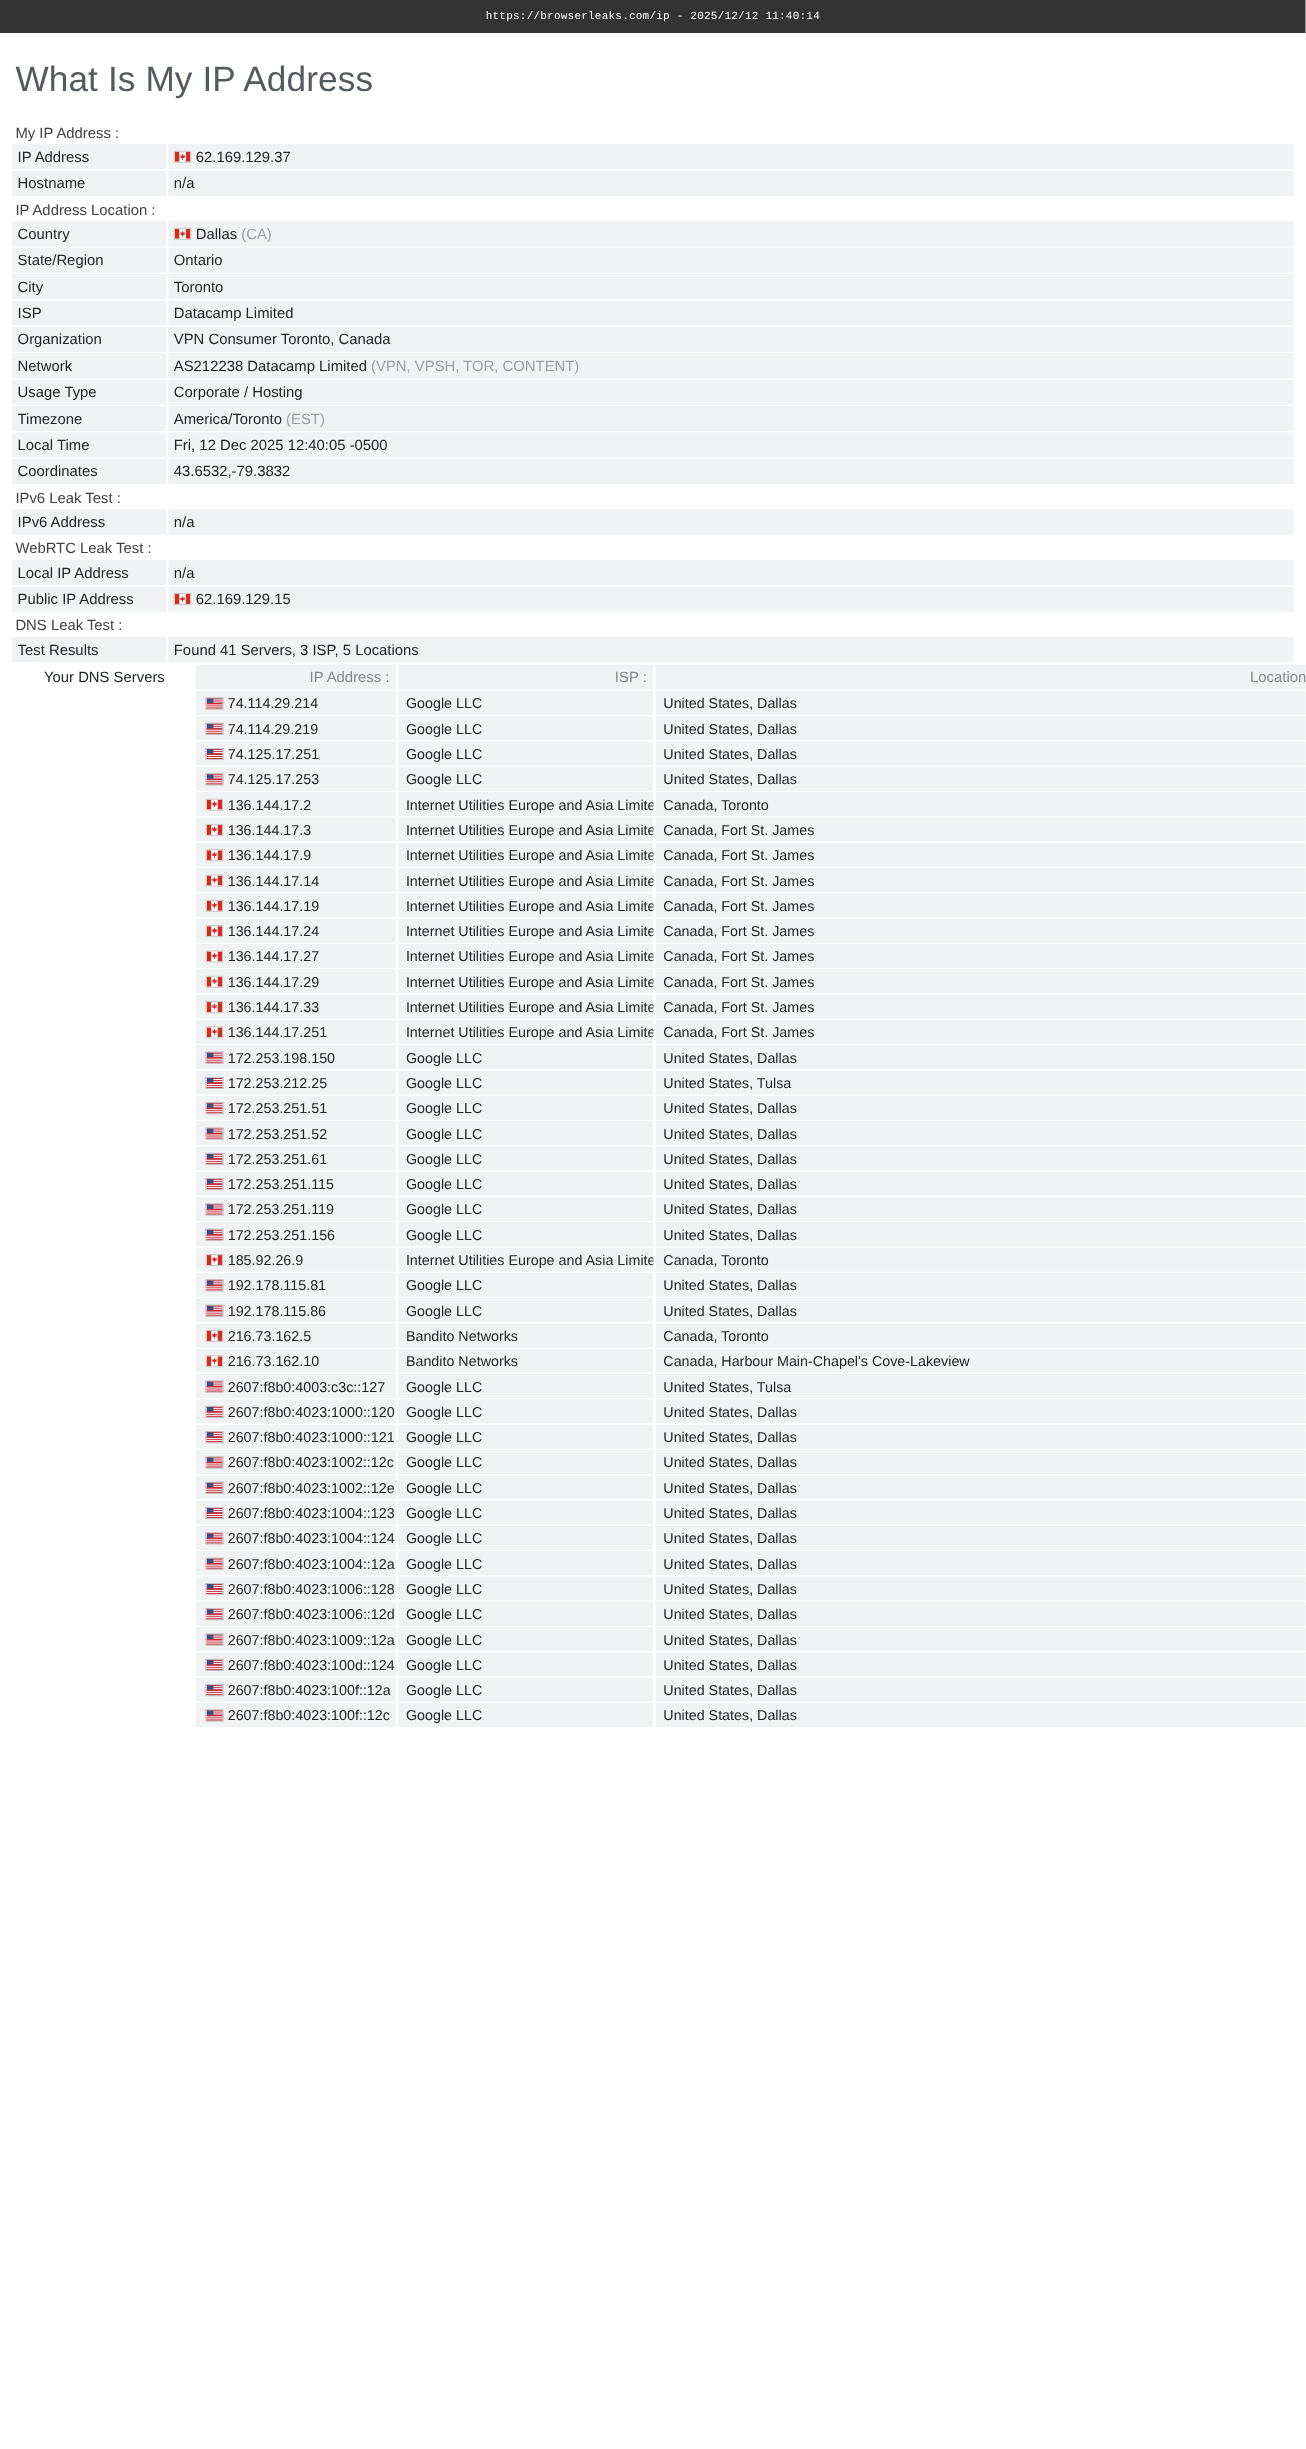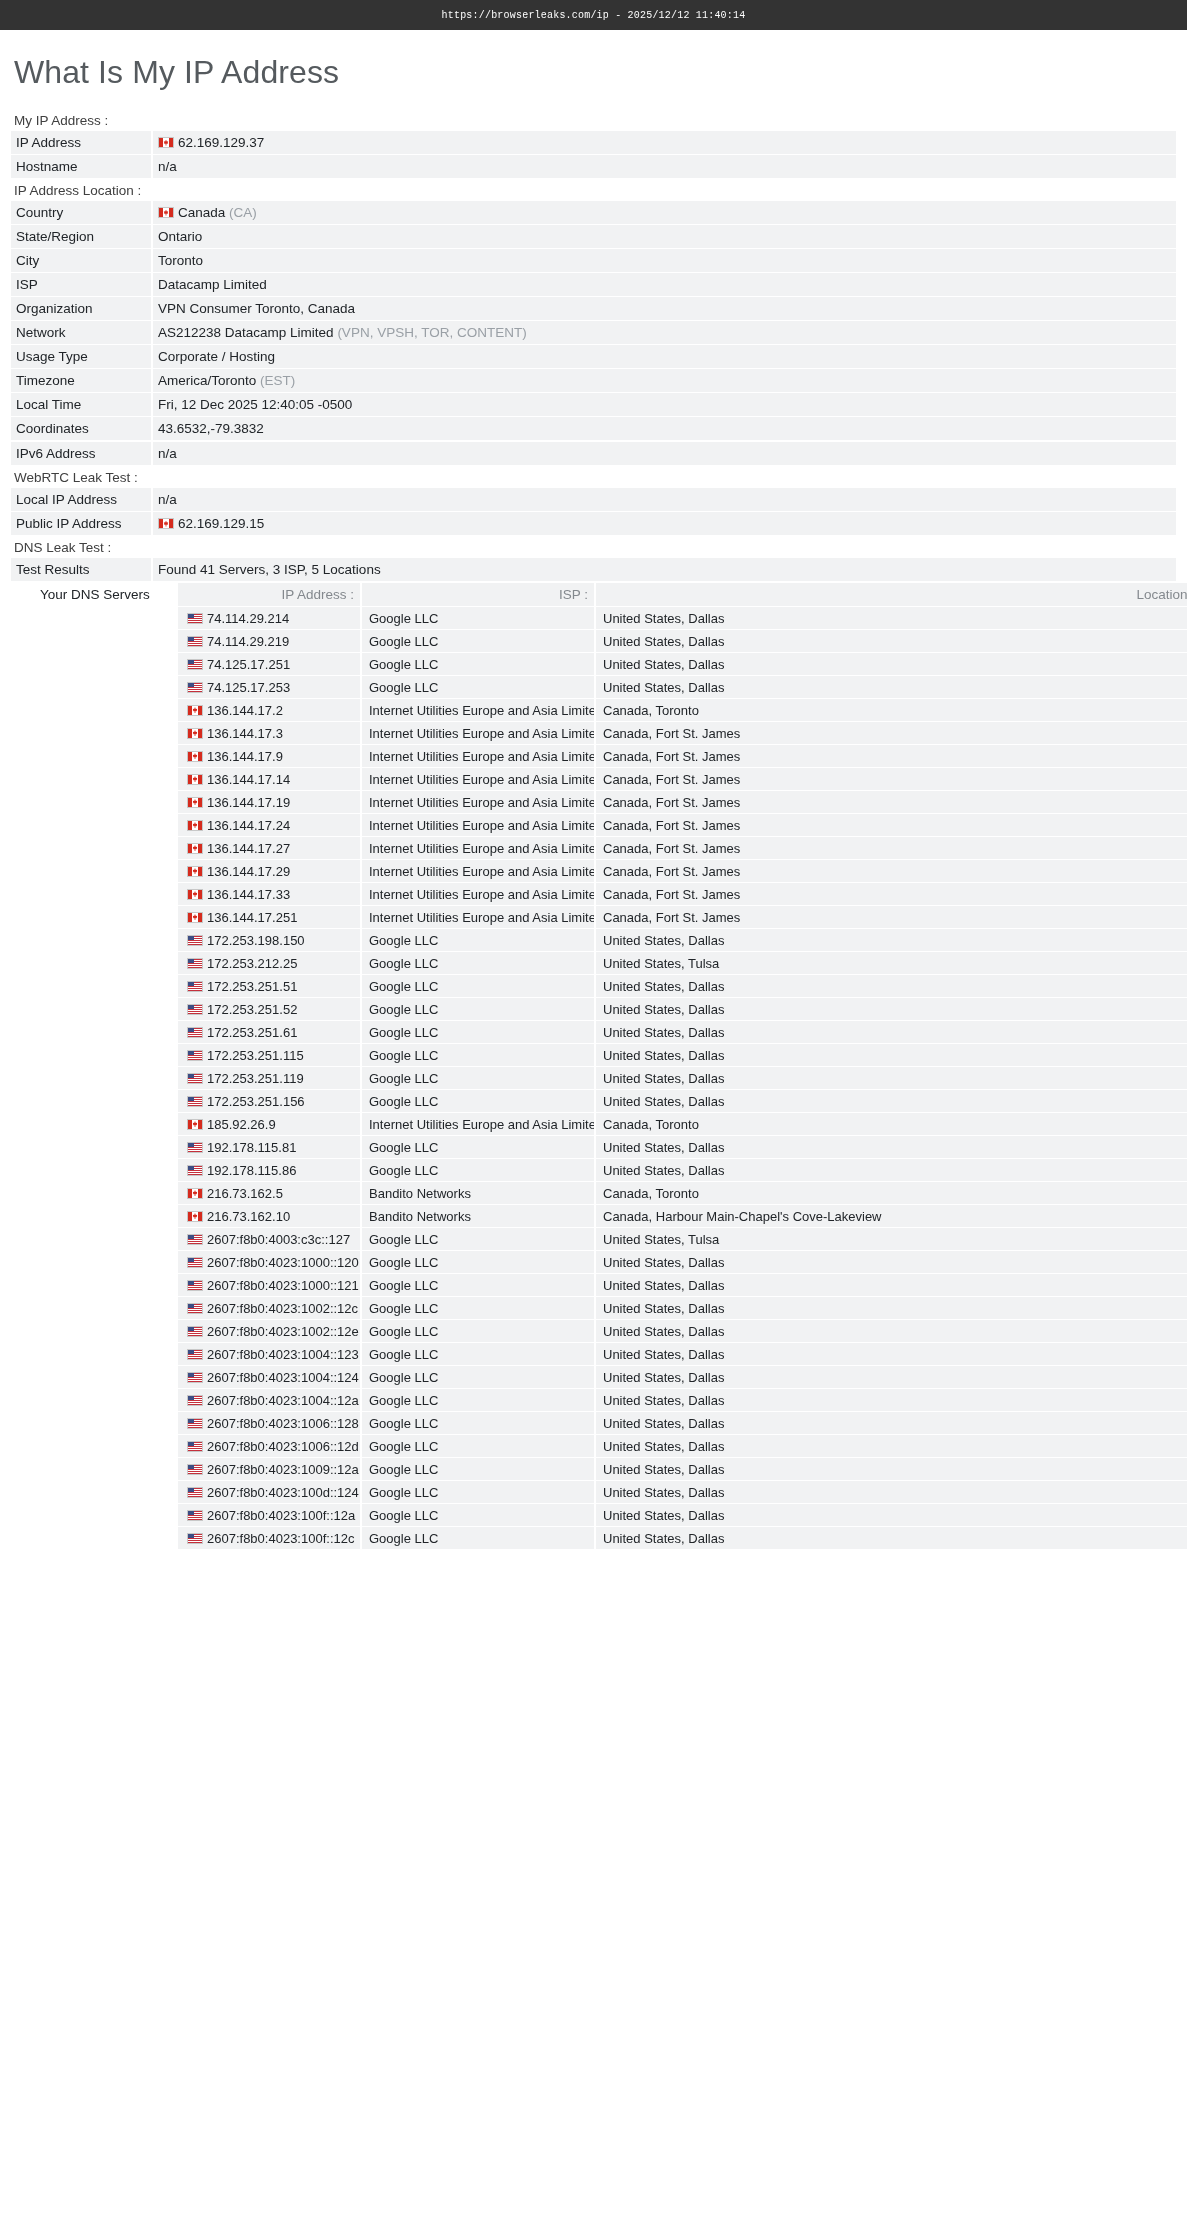--- a/index.html
+++ b/index.html
@@ -187,21 +187,21 @@
           <td class="v"><span>n/a</span></td>
         </tr>
       </tbody>
   </table>
 
   <div class="section-caption">IP Address Location :</div>
   <table class="kv">
     <tbody>
         <tr>
           <td class="k">Country</td>
-          <td class="v"><span class="flag ca"><i></i></span><span>Canada</span> <span class="muted">(CA)</span></td>
+          <td class="v"><span class="flag ca"><i></i></span><span>Dallas</span> <span class="muted">(CA)</span></td>
         </tr>
         <tr>
           <td class="k">State/Region</td>
           <td class="v"><span>Ontario</span></td>
         </tr>
         <tr>
           <td class="k">City</td>
           <td class="v"><span>Toronto</span></td>
         </tr>
         <tr>
@@ -228,20 +228,21 @@
           <td class="k">Local Time</td>
           <td class="v"><span>Fri, 12 Dec 2025 12:40:05 -0500</span></td>
         </tr>
         <tr>
           <td class="k">Coordinates</td>
           <td class="v"><span>43.6532,-79.3832</span></td>
         </tr>
       </tbody>
   </table>
 
+  <div class="section-caption">IPv6 Leak Test :</div>
   <table class="kv">
     <tbody>
         <tr>
           <td class="k">IPv6 Address</td>
           <td class="v"><span>n/a</span></td>
         </tr>
       </tbody>
   </table>
 
   <div class="section-caption">WebRTC Leak Test :</div>

